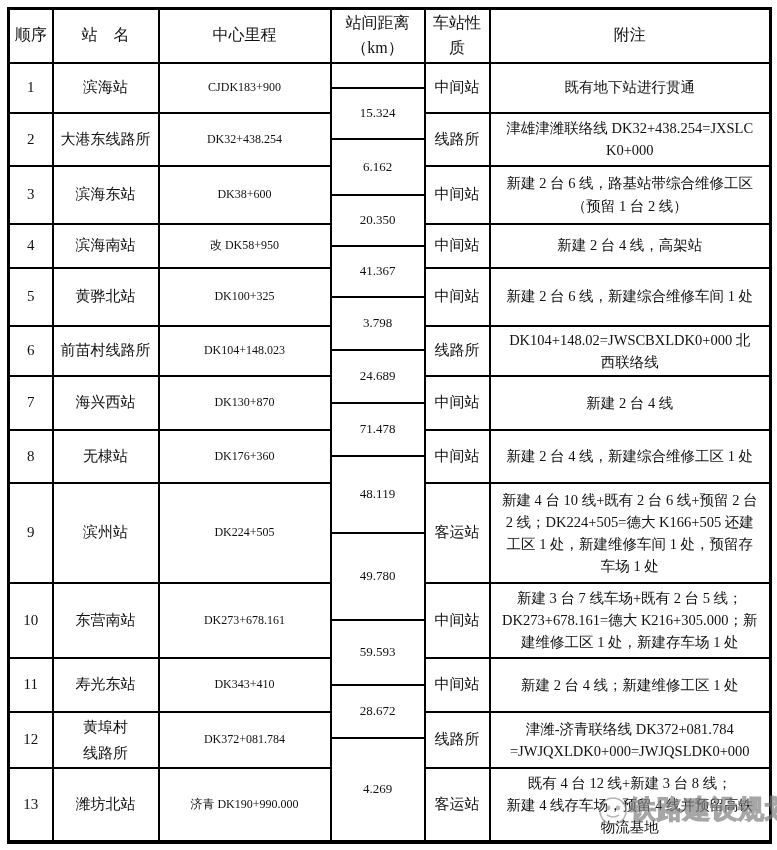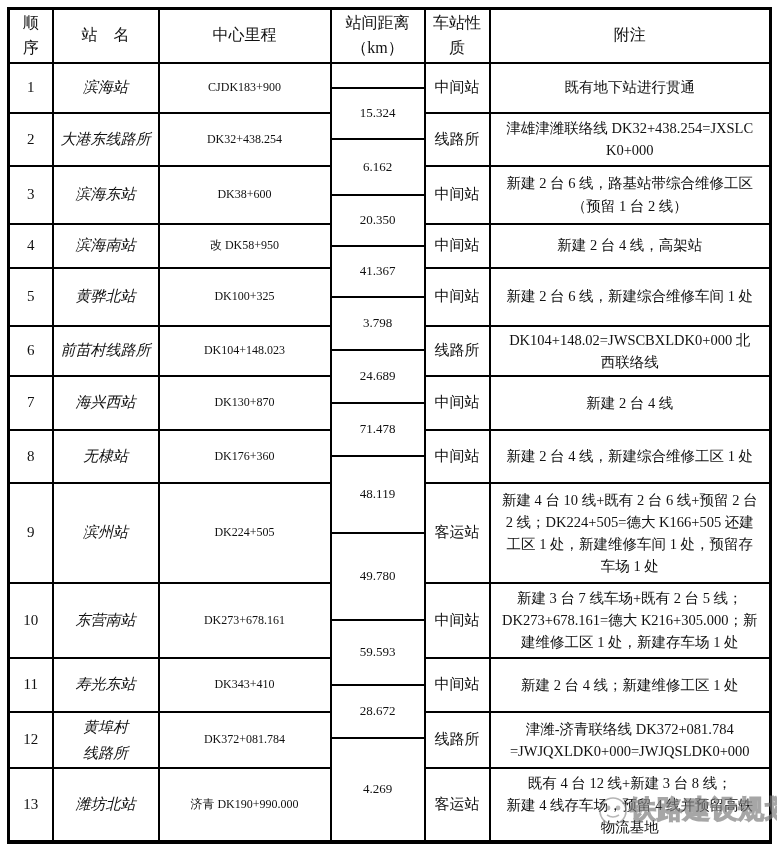--- a/index.html
+++ b/index.html
@@ -10,25 +10,25 @@
   table.station-table{
     border-collapse:collapse;table-layout:fixed;
     position:absolute;left:7px;top:7px;width:762px;
     border:3px solid #000;border-bottom-width:4px;
   }
   th,td{
     border:2px solid #000;vertical-align:middle;text-align:center;
     padding:1px 3px;overflow:hidden;
   }
   th{font-weight:normal;font-size:16px;line-height:1.55;}
-  th.h-0{padding:0 12px;}     
+  th.h-0{padding:0 0;}     
   th.h-3{padding:0 6px;border-radius:26px;}      
   th.h-4{padding:0 4px;}      
   td.c-no{font-size:15px;}
-  td.c-name{font-size:15px;white-space:pre-line;line-height:1.75;font-style:italic;}
+  td.c-name{font-size:15px;white-space:pre-line;line-height:1.75;}
   td.c-mileage{font-size:12px;}
   td.c-dist{font-size:13px;}
   td.c-type{font-size:15px;padding:0 4px;}
   td.c-note{font-size:14.5px;white-space:pre-line;line-height:1.52;padding:2px 3px;margin-top:8px;}
   .watermark{
     position:absolute;left:597px;top:792px;display:flex;align-items:center;gap:1px;
     opacity:.8;z-index:5;pointer-events:none;
   }
   .wm-logo{flex:0 0 auto;display:block;}
   .wm-text{

